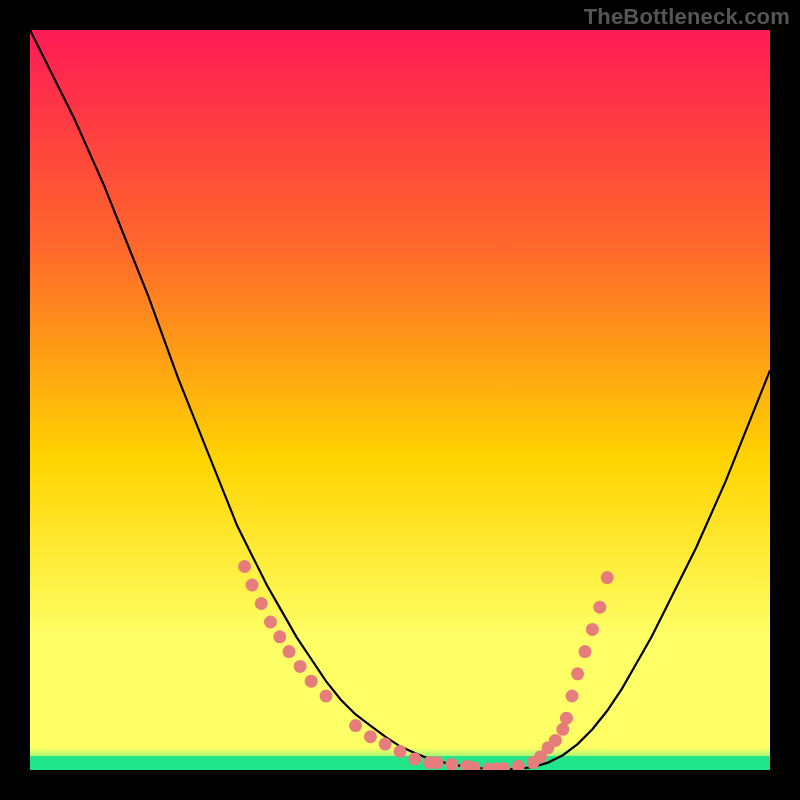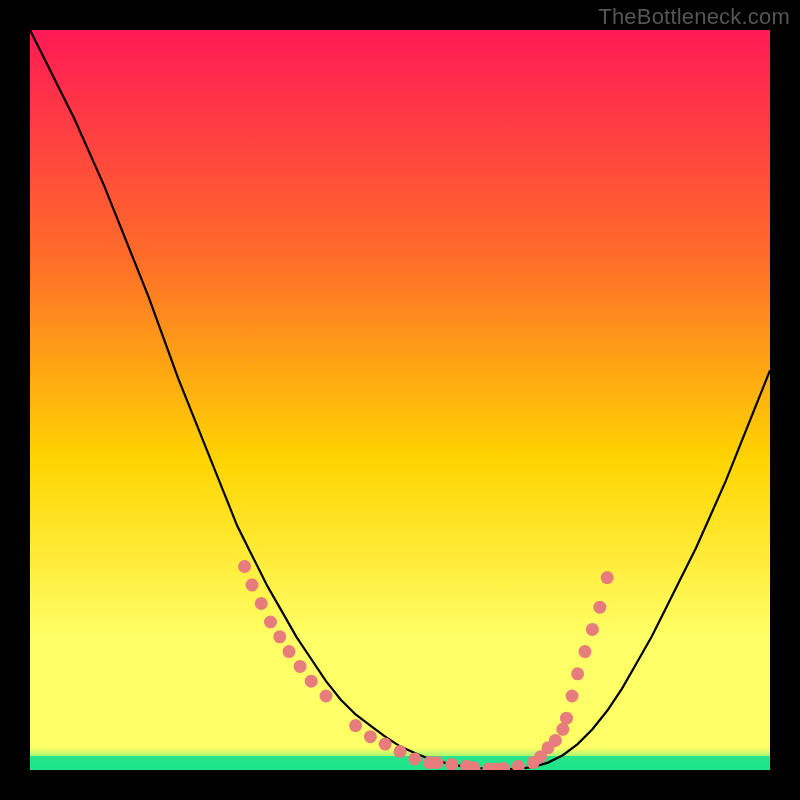--- a/index.html
+++ b/index.html
@@ -16,21 +16,21 @@
     width: 800px;
     height: 800px;
     background: #000;
   }
   .watermark {
     position: absolute;
     top: 4px;
     right: 10px;
     color: #555;
     font-size: 22px;
-    font-weight: 400;
+    font-weight: 700;
     letter-spacing: 0.2px;
     z-index: 5;
   }
   .plot-box {
     position: absolute;
     left: 30px;
     top: 30px;
     width: 740px;
     height: 740px;
     overflow: hidden;

